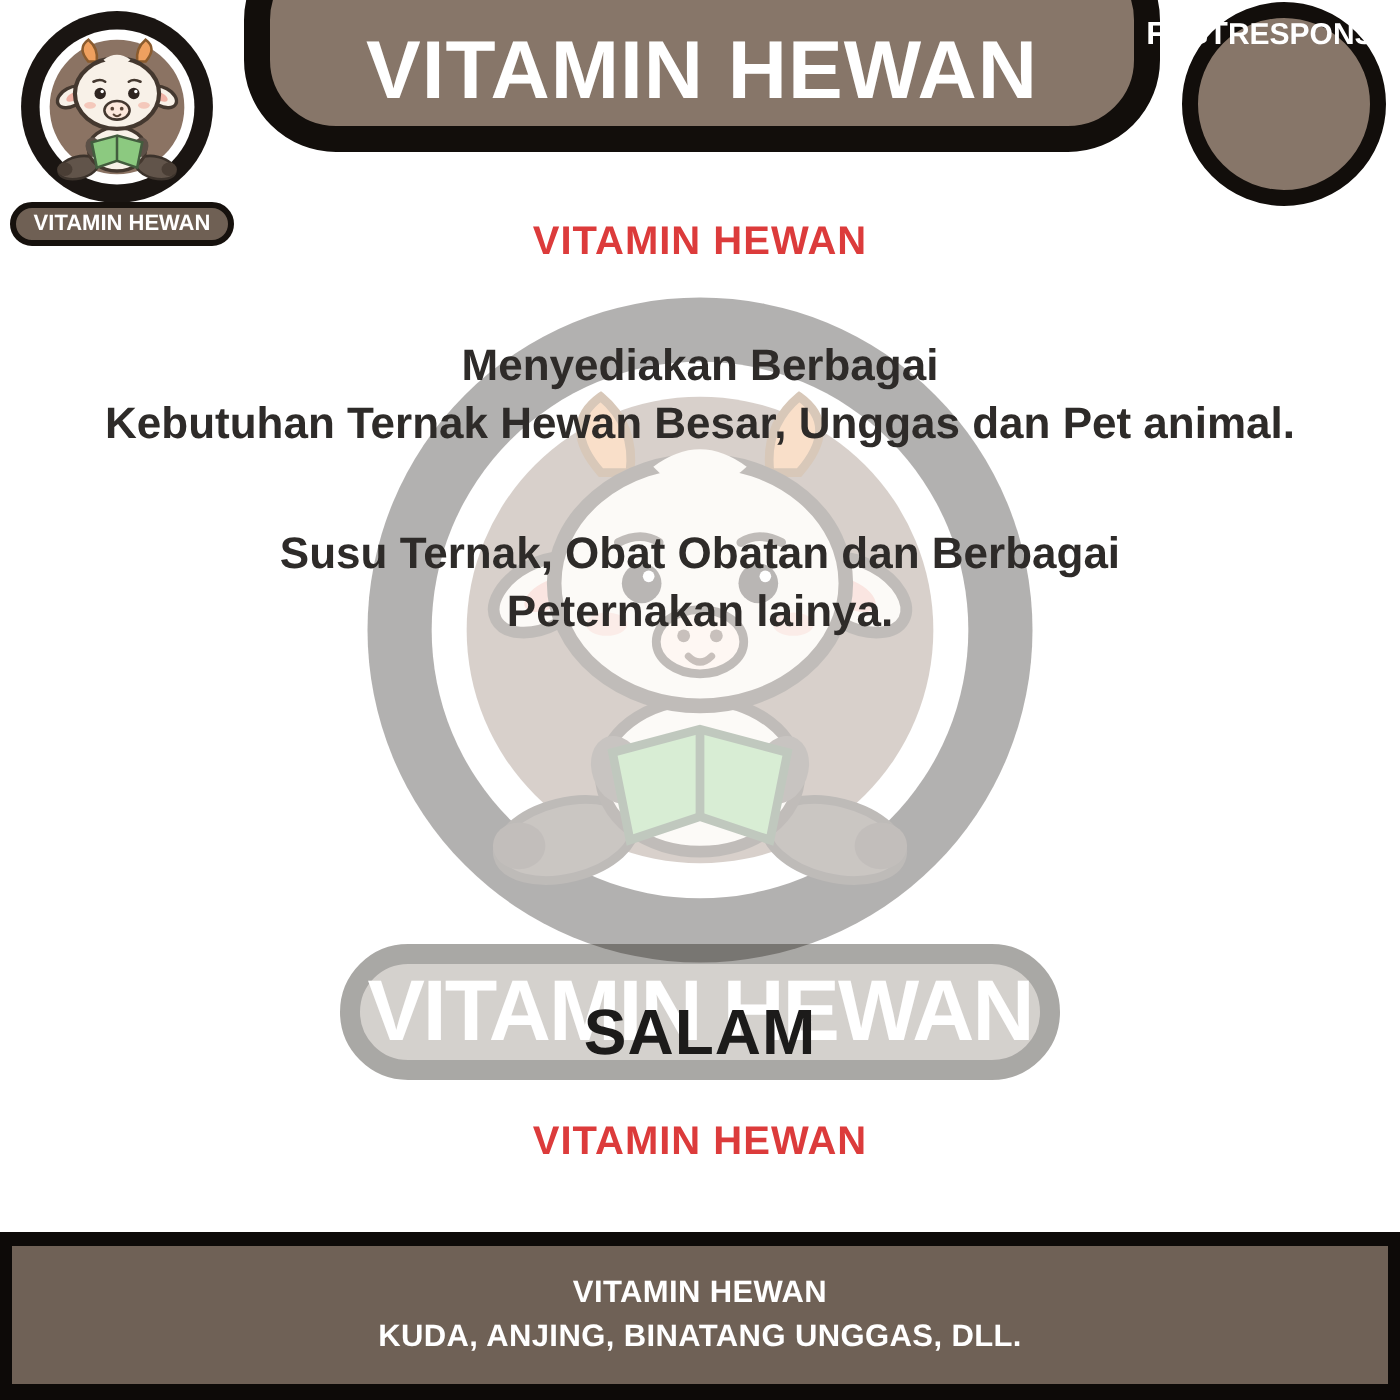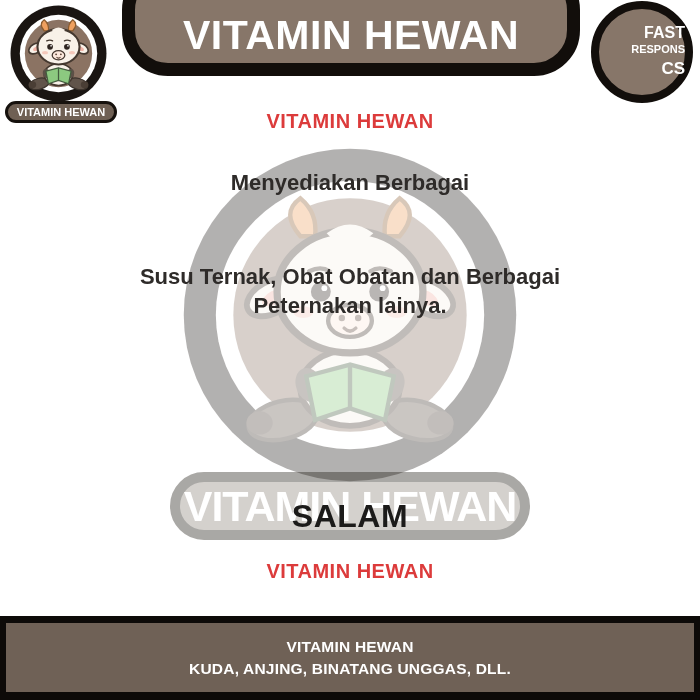--- a/index.html
+++ b/index.html
@@ -22,25 +22,25 @@
   .logo-label{
     position:absolute;left:5px;top:101px;width:112px;height:22px;box-sizing:border-box;
     background:#6f6054;border:3px solid #16110d;border-radius:12px;
     display:flex;align-items:center;justify-content:center;
   }
   .logo-label span{color:#ffffff;font-size:11px;font-weight:700;white-space:nowrap;}
   
   .fast-badge{
     position:absolute;left:591px;top:1px;width:102px;height:102px;box-sizing:border-box;
     background:#877669;border:8px solid #120e0b;border-radius:50%;
-    display:flex;flex-direction:column;align-items:flex-end;justify-content:center;
+    display:flex;flex-direction:row;align-items:flex-start;justify-content:center;
     color:#ffffff;font-weight:700;text-align:center;
   }
   .fast-badge .l1{font-size:16px;line-height:17px;}
-  .fast-badge .l2{font-size:11px;line-height:17px;}
+  .fast-badge .l2{font-size:15px;line-height:17px;}
   .fast-badge .l3{font-size:17px;line-height:22px;}
   
   .red-heading{
     position:absolute;left:0;width:700px;text-align:center;
     color:#dc3b3b;font-size:20px;font-weight:700;letter-spacing:.5px;z-index:4;
   }
   .red-top{top:110px;}
   .red-bottom{top:560px;}
   .para{
     position:absolute;left:0;width:700px;text-align:center;z-index:4;
@@ -147,20 +147,21 @@
   <div class="fast-badge">
     <span class="l1">FAST</span>
     <span class="l2">RESPONS</span>
     <span class="l3">CS</span>
   </div>
 
   <div class="red-heading red-top">VITAMIN HEWAN</div>
 
   <div class="para p1">
     <span>Menyediakan Berbagai</span>
+    <span>Kebutuhan Ternak Hewan Besar, Unggas dan Pet animal.</span>
   </div>
   <div class="para p2">
     <span>Susu Ternak, Obat Obatan dan Berbagai</span>
     <span>Peternakan lainya.</span>
   </div>
 
   <div class="salam">SALAM</div>
 
   <div class="red-heading red-bottom">VITAMIN HEWAN</div>
 

